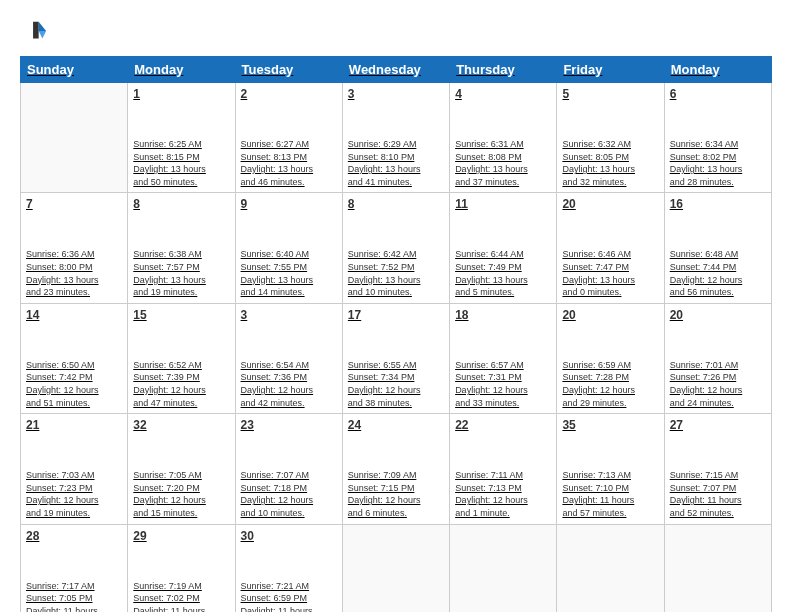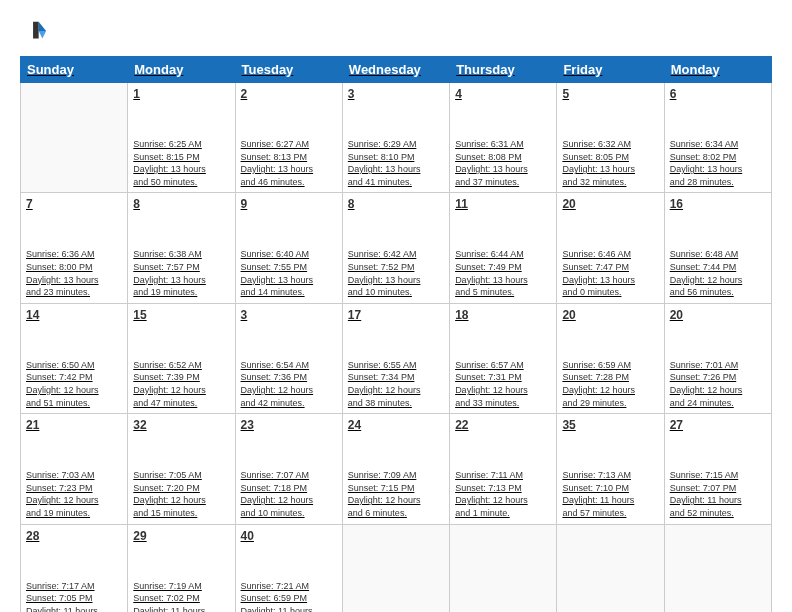--- a/index.html
+++ b/index.html
@@ -253,21 +253,21 @@
         <tr>
           <td>
             <span class="day-num">28</span>
             <div class="day-info">Sunrise: 7:17 AM<br>Sunset: 7:05 PM<br>Daylight: 11 hours<br>and 47 minutes.</div>
           </td>
           <td>
             <span class="day-num">29</span>
             <div class="day-info">Sunrise: 7:19 AM<br>Sunset: 7:02 PM<br>Daylight: 11 hours<br>and 43 minutes.</div>
           </td>
           <td>
-            <span class="day-num">40</span>
+            <span class="day-num">30</span>
             <div class="day-info">Sunrise: 7:21 AM<br>Sunset: 6:59 PM<br>Daylight: 11 hours<br>and 38 minutes.</div>
           </td>
           <td class="empty-cell"></td>
           <td class="empty-cell"></td>
           <td class="empty-cell"></td>
           <td class="empty-cell"></td>
         </tr>
       </tbody>
   </table>
 </div>

